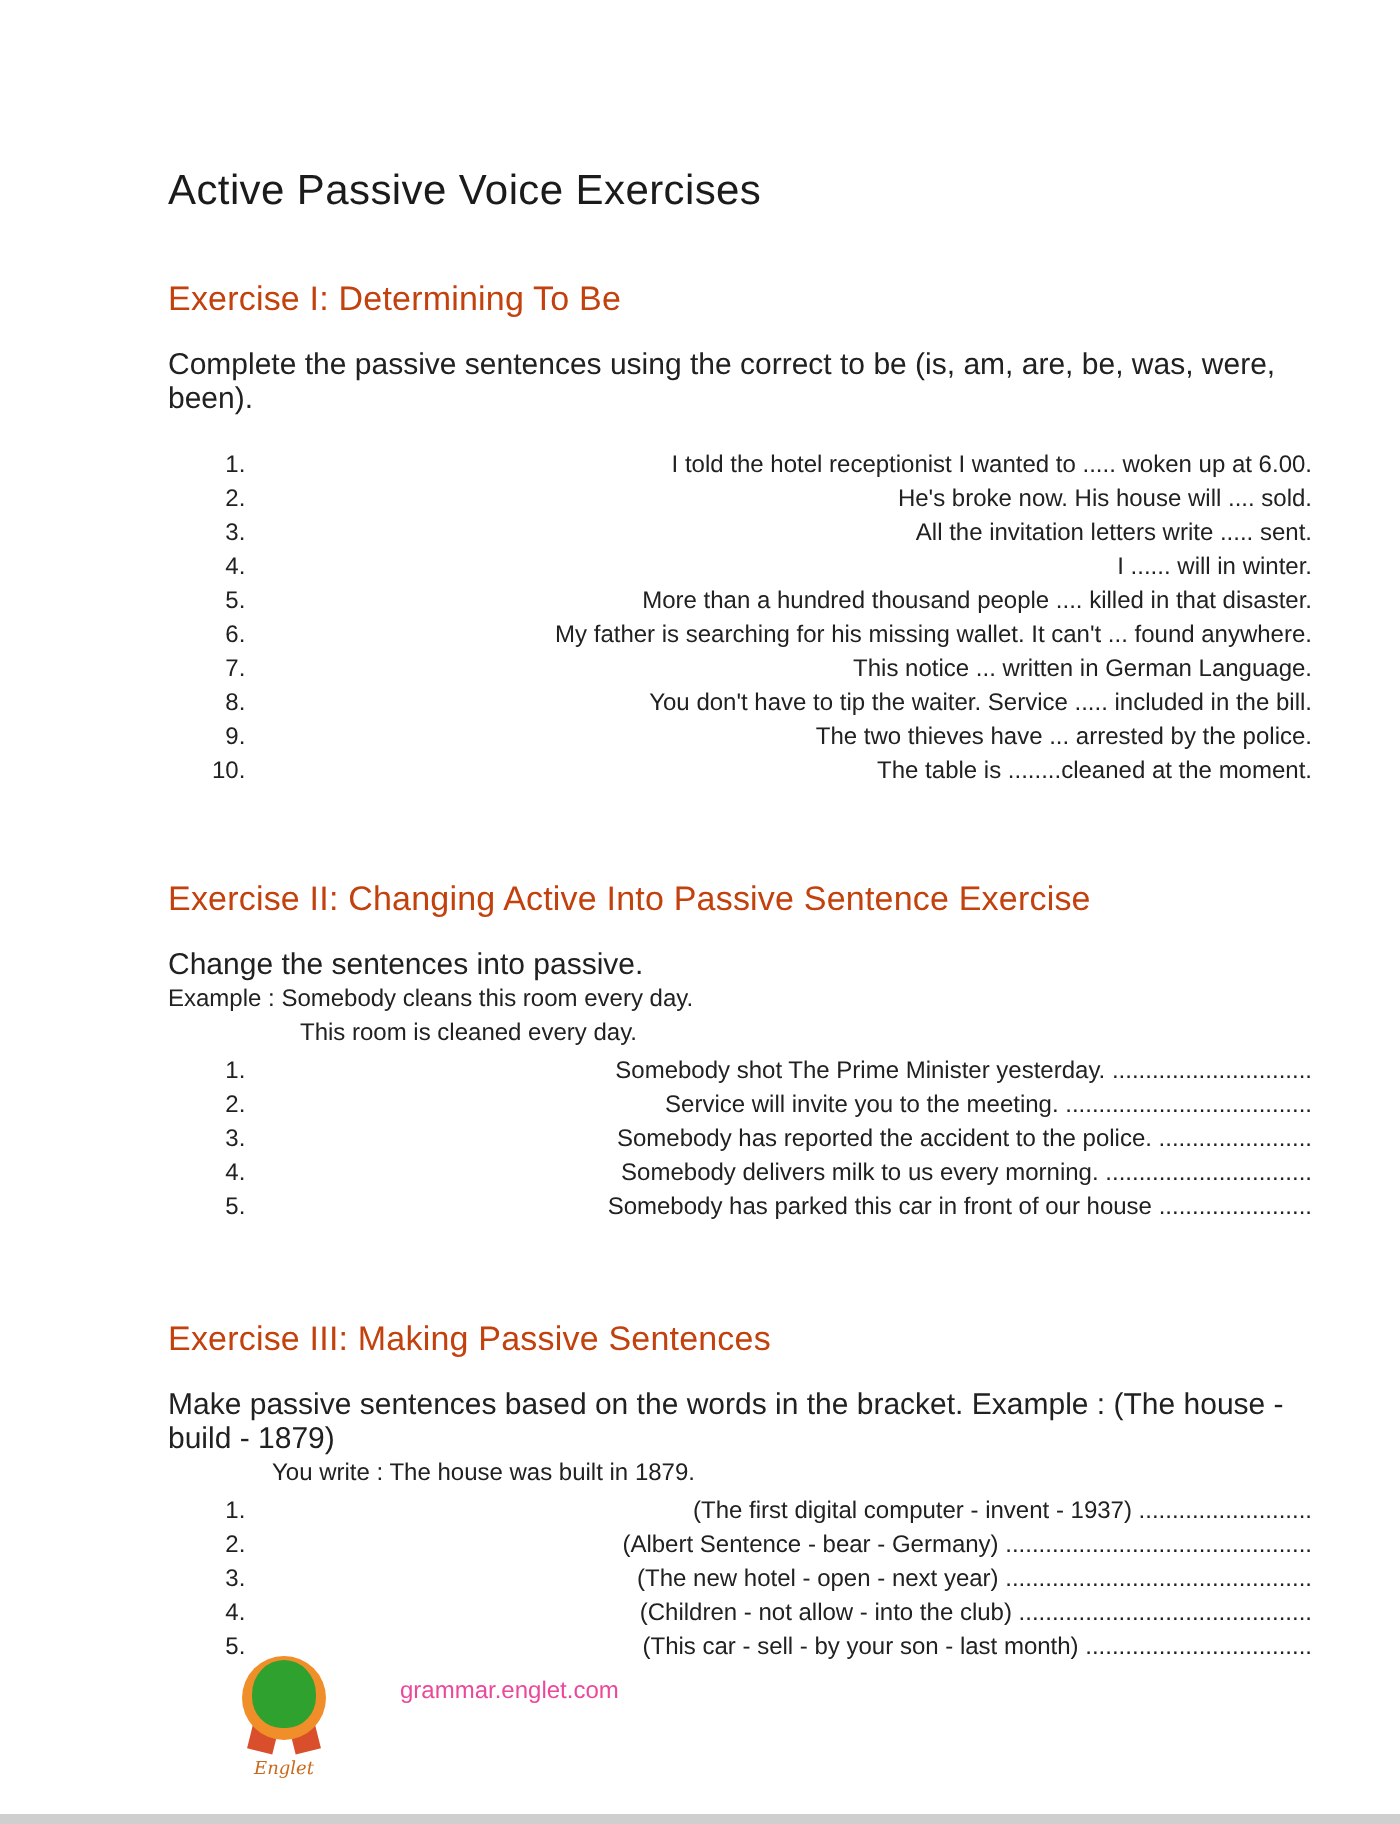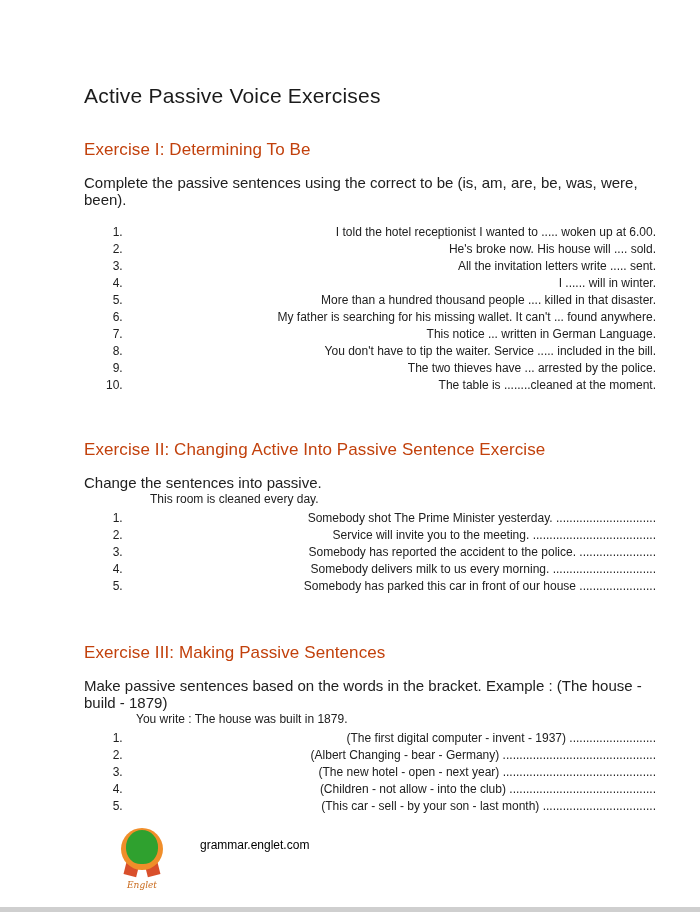--- a/index.html
+++ b/index.html
@@ -101,21 +101,21 @@
     bottom: 0;
     width: 100%;
     text-align: center;
     font-size: 9px;
     font-style: italic;
     color: #c96a1c;
     font-family: "DejaVu Serif", serif;
   }
   .site-url {
     font-size: 12px;
-    color: #000000;
+    color: #ec4899;
     align-self: flex-start;
     margin-top: 12px;
   }
   .bottom-edge {
     position: absolute;
     left: 0;
     bottom: 0;
     width: 100%;
     height: 5px;
     background: #cfcfcf;
@@ -141,37 +141,38 @@
       <li>This notice ... written in German Language.</li>
       <li>You don't have to tip the waiter. Service ..... included in the bill.</li>
       <li>The two thieves have ... arrested by the police.</li>
       <li>The table is ........cleaned at the moment.</li>
     </ol>
   </div>
 
   <div class="section">
     <h2 class="section-heading heading-2">Exercise II: Changing Active Into Passive Sentence Exercise</h2>
     <p class="instructions">Change the sentences into passive.</p>
+    <p class="example-line">Example : Somebody cleans this room every day.</p>
     <p class="example-line indent-answer">This room is cleaned every day.</p>
     <ol class="ex-list tight">
       <li>Somebody shot The Prime Minister yesterday. ..............................</li>
       <li>Service will invite you to the meeting. .....................................</li>
       <li>Somebody has reported the accident to the police. .......................</li>
       <li>Somebody delivers milk to us every morning. ...............................</li>
       <li>Somebody has parked this car in front of our house .......................</li>
     </ol>
   </div>
 
   <div class="section">
     <h2 class="section-heading heading-3">Exercise III: Making Passive Sentences</h2>
     <p class="instructions">Make passive sentences based on the words in the bracket. Example :  (The house - build - 1879)</p>
     <p class="example-line indent-write">You write :  The house was built in 1879.</p>
     <ol class="ex-list tight">
       <li>(The first digital computer - invent - 1937) ..........................</li>
-      <li>(Albert Changing - bear - Germany) ..............................................</li>
+      <li>(Albert Sentence - bear - Germany) ..............................................</li>
       <li>(The new hotel - open - next year) ..............................................</li>
       <li>(Children - not allow - into the club) ............................................</li>
       <li>(This car - sell - by your son - last month) ..................................</li>
     </ol>
   </div>
 
 </div>
 
 <div class="footer">
   <div class="logo">

